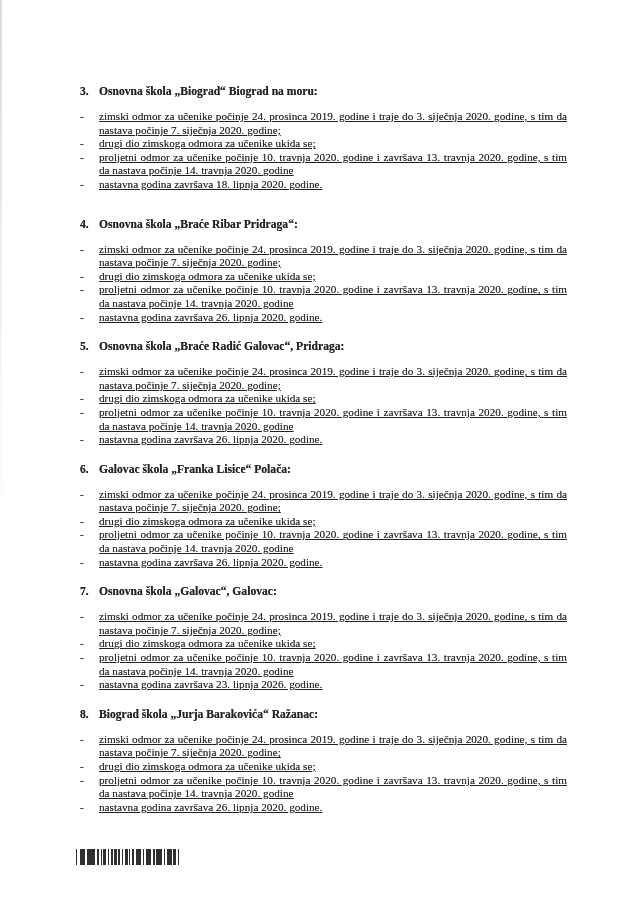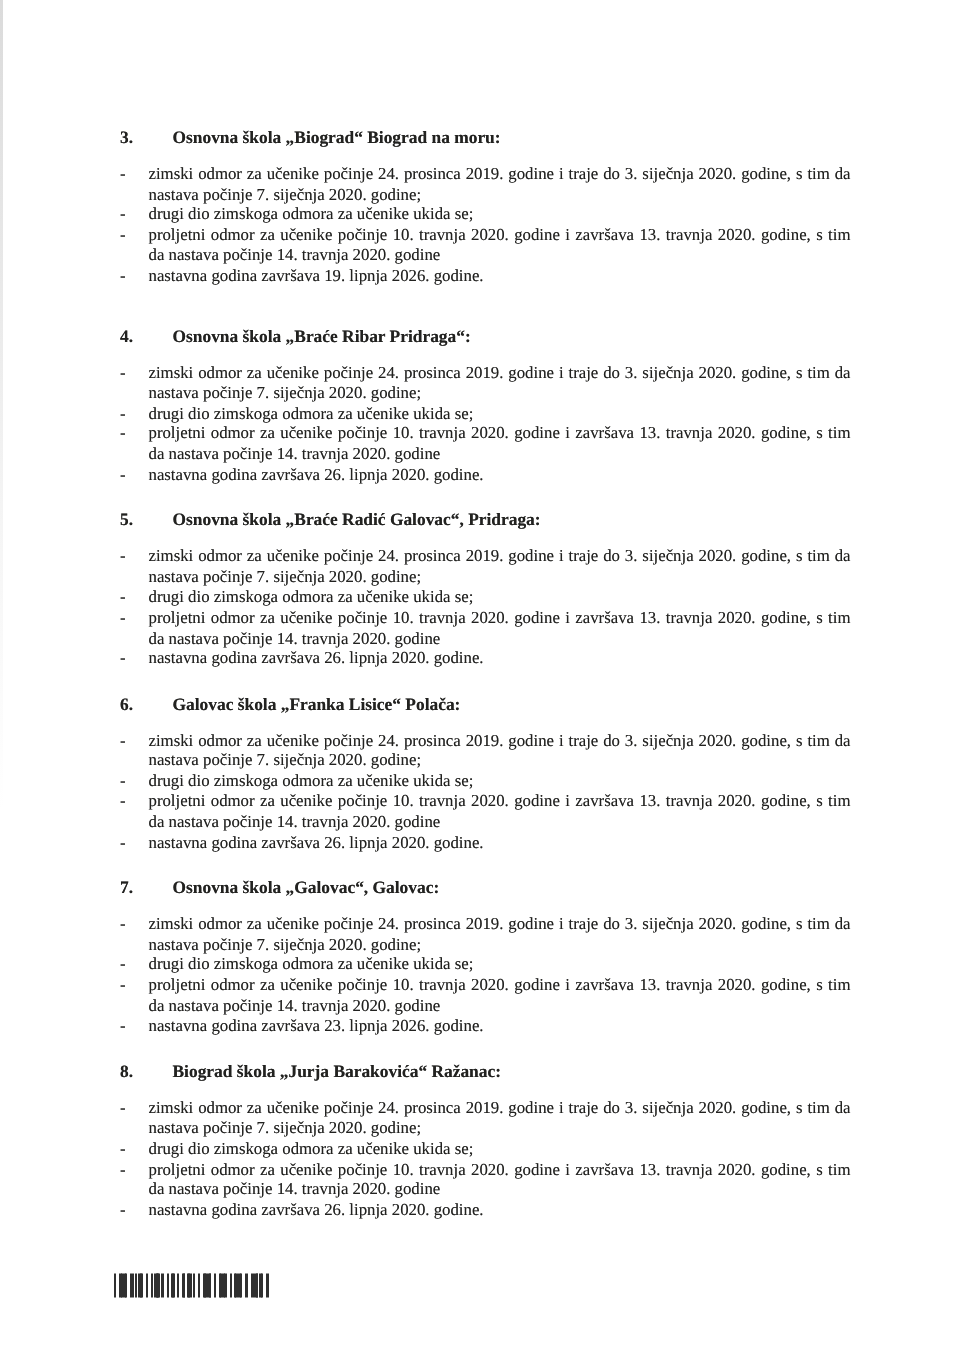--- a/index.html
+++ b/index.html
@@ -33,30 +33,30 @@
   .school.gap-lg { margin-bottom: 26px; }
   .school-heading {
     display: flex;
     margin: 0 0 12px 0;
     font-weight: bold;
     font-size: 11.6px;
     line-height: 13px;
     text-shadow: 0 0 0.4px rgba(20,20,20,0.6);
   }
   .school-heading .num { flex: 0 0 19px; }
-  .school-heading .title { flex: 1; margin-left: 16px; }
+  .school-heading .title { flex: 1; }
   ul.bullets { list-style: none; margin: 0; padding: 0; }
   li.bullet {
     display: flex;
     font-size: 11.2px;
     line-height: 13.6px;
     text-shadow: 0 0 0.35px rgba(30,30,30,0.5);
   }
   li.bullet .marker { flex: 0 0 19px; }
-  li.bullet .btext { flex: 1; text-align: justify; }
+  li.bullet .btext { flex: 1; text-align: justify; text-decoration: underline; }
   
   .barcode {
     position: absolute;
     left: 76px;
     top: 849px;
     width: 104px;
     height: 16px;
     background-color: #ffffff;
     background-image:
       repeating-linear-gradient(90deg, #141414 0 1.5px, transparent 1.5px 3.5px),
@@ -86,21 +86,21 @@
         <li class="bullet">
           <span class="marker">-</span>
           <span class="btext">drugi dio zimskoga odmora za učenike ukida se;</span>
         </li>
         <li class="bullet">
           <span class="marker">-</span>
           <span class="btext">proljetni odmor za učenike počinje 10. travnja 2020. godine i završava 13. travnja 2020. godine, s tim da nastava počinje 14. travnja 2020. godine</span>
         </li>
         <li class="bullet">
           <span class="marker">-</span>
-          <span class="btext">nastavna godina završava 19. lipnja 2026. godine.</span>
+          <span class="btext">nastavna godina završava 18. lipnja 2020. godine.</span>
         </li>
       </ul>
     </section>
 
     <section class="school">
       <h3 class="school-heading">
         <span class="num">4.</span>
         <span class="title">Osnovna škola „Braće Ribar Pridraga“:</span>
       </h3>
       <ul class="bullets">

